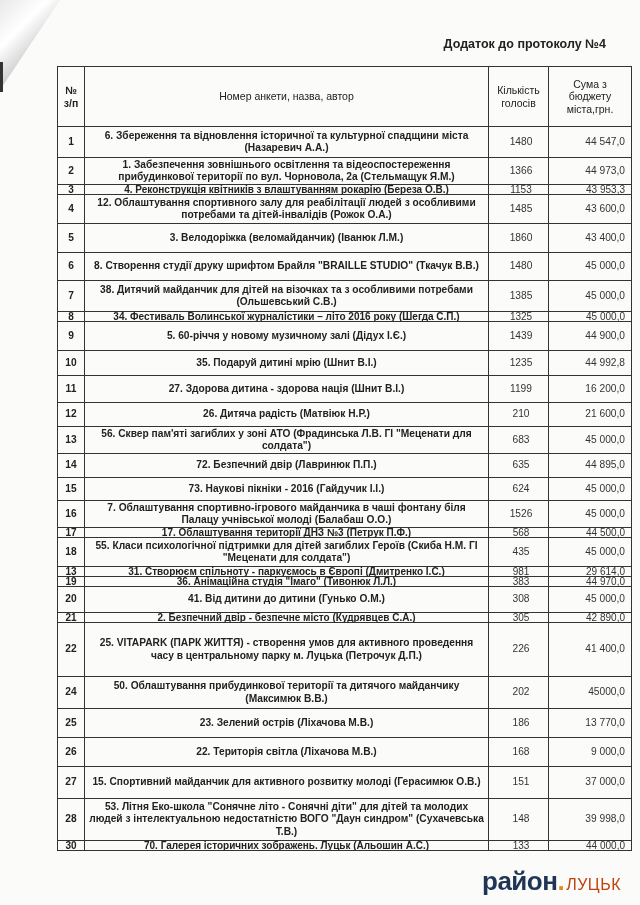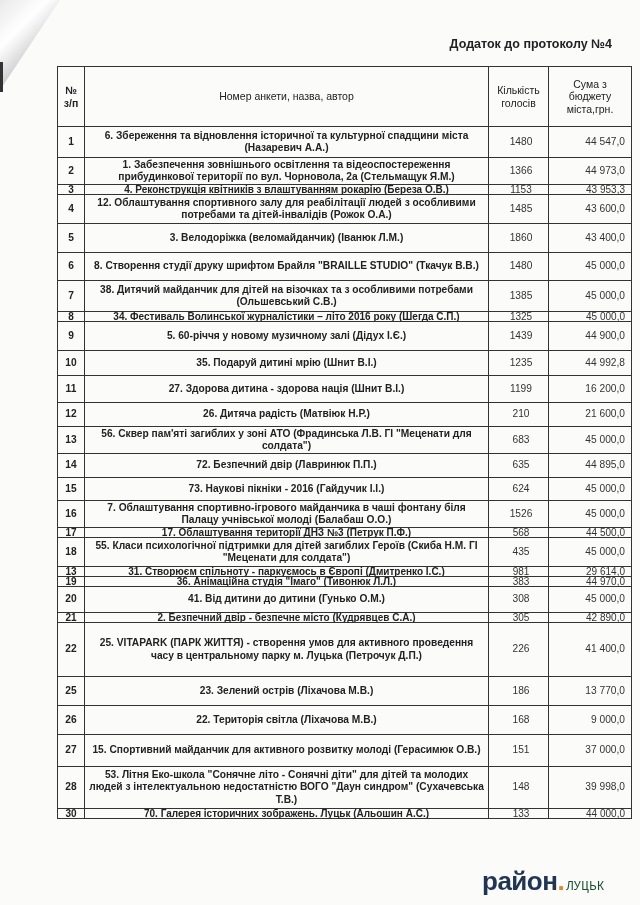--- a/index.html
+++ b/index.html
@@ -11,21 +11,21 @@
   }
   .corner {
     position: absolute; left: 0; top: 0; width: 60px; height: 100px;
     background: linear-gradient(135deg, #e9e9e9 0%, #ffffff 30%, #cfcfcf 55%, #fbfbfa 56%);
     clip-path: polygon(0 0, 60px 0, 0 90px);
   }
   .corner-edge {
     position: absolute; left: 0; top: 62px; width: 3px; height: 30px; background: #333;
   }
   .doc-title {
-    position: absolute; right: 28px; top: 37px;
+    position: absolute; right: 34px; top: 37px;
     font-size: 12.5px; font-weight: bold; color: #222; margin-left: 40px;
   }
   table {
     position: absolute; left: 57px; top: 66px;
     width: 574px; border-collapse: collapse; table-layout: fixed;
     font-size: 10.2px; line-height: 1.2;
   }
   td, th {
     border: 1px solid #333; padding: 0 3px; text-align: center; vertical-align: middle;
     overflow: hidden;
@@ -34,21 +34,21 @@
   th.bold, td.num-col { font-weight: bold; }
   td.title { font-weight: bold; }
   td.votes, td.sum { font-weight: normal; color: #333; padding-left: 8px; }
   td.sum { text-align: right; padding-right: 6px; }
   col.c1 { width: 27px; } col.c2 { width: 404px; } col.c3 { width: 60px; } col.c4 { width: 83px; }
   .logo {
     position: absolute; left: 482px; top: 866px; font-size: 26px; font-weight: bold;
     color: #1f3554; letter-spacing: -0.5px;
   }
   .logo .dot { color: #e8891d; }
-  .logo .city { font-size: 12px; font-weight: normal; color: #14532d; letter-spacing: 0.5px; margin-left: 2px; font-family: Liberation Mono, monospace; }
+  .logo .city { font-size: 16px; font-weight: normal; color: #c2410c; letter-spacing: 0.5px; margin-left: 2px; }
 </style>
 </head>
 <body>
 
 <div class="corner"></div>
 <div class="corner-edge"></div>
 
 <div class="doc-title">Додаток до протоколу №4</div>
 
 <table>
@@ -198,20 +198,26 @@
         <td class="title" style="line-height: 9px; font-size: 10px;">2. Безпечний двір - безпечне місто  (Кудрявцев С.А.)</td>
         <td class="votes" style="line-height: 9px; font-size: 10px;">305</td>
         <td class="sum" style="line-height: 9px; font-size: 10px;">42 890,0</td>
       </tr>
       <tr style="height: 54px;">
         <td class="num-col">22</td>
         <td class="title">25. VITAPARK (ПАРК ЖИТТЯ) - створення умов для активного проведення часу в центральному парку м. Луцька (Петрочук Д.П.)</td>
         <td class="votes">226</td>
         <td class="sum">41 400,0</td>
       </tr>
+      <tr style="height: 32px;">
+        <td class="num-col">24</td>
+        <td class="title">50. Облаштування прибудинкової території та  дитячого майданчику (Максимюк В.В.)</td>
+        <td class="votes">202</td>
+        <td class="sum">45000,0</td>
+      </tr>
       <tr style="height: 29px;">
         <td class="num-col">25</td>
         <td class="title">23. Зелений острів (Ліхачова М.В.)</td>
         <td class="votes">186</td>
         <td class="sum">13 770,0</td>
       </tr>
       <tr style="height: 29px;">
         <td class="num-col">26</td>
         <td class="title">22. Територія світла (Ліхачова М.В.)</td>
         <td class="votes">168</td>

